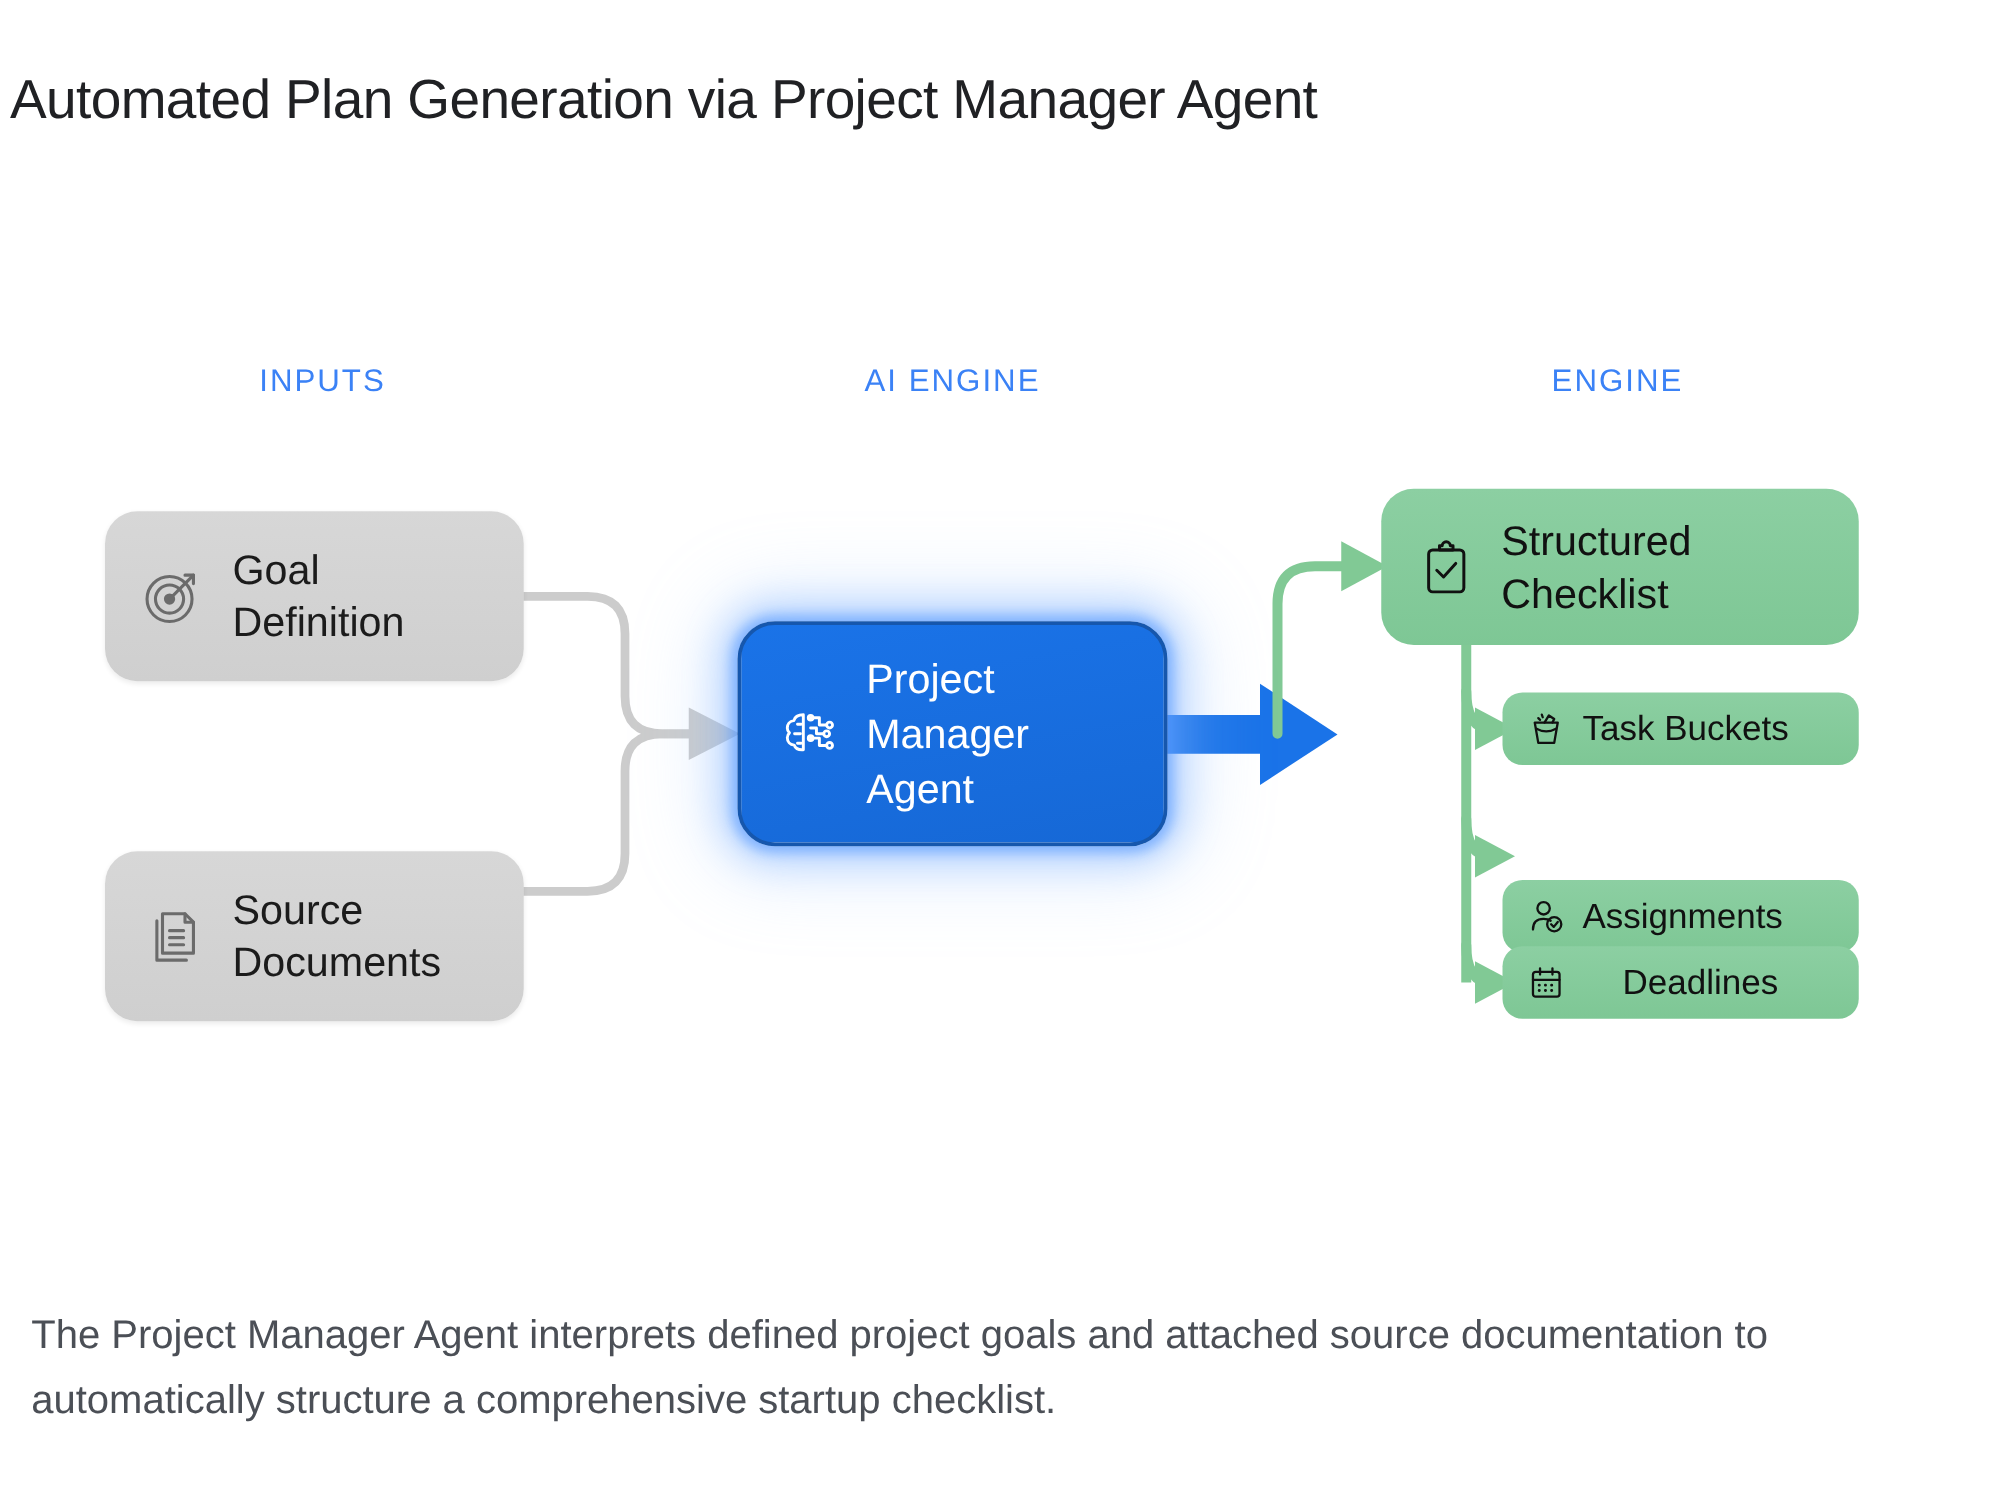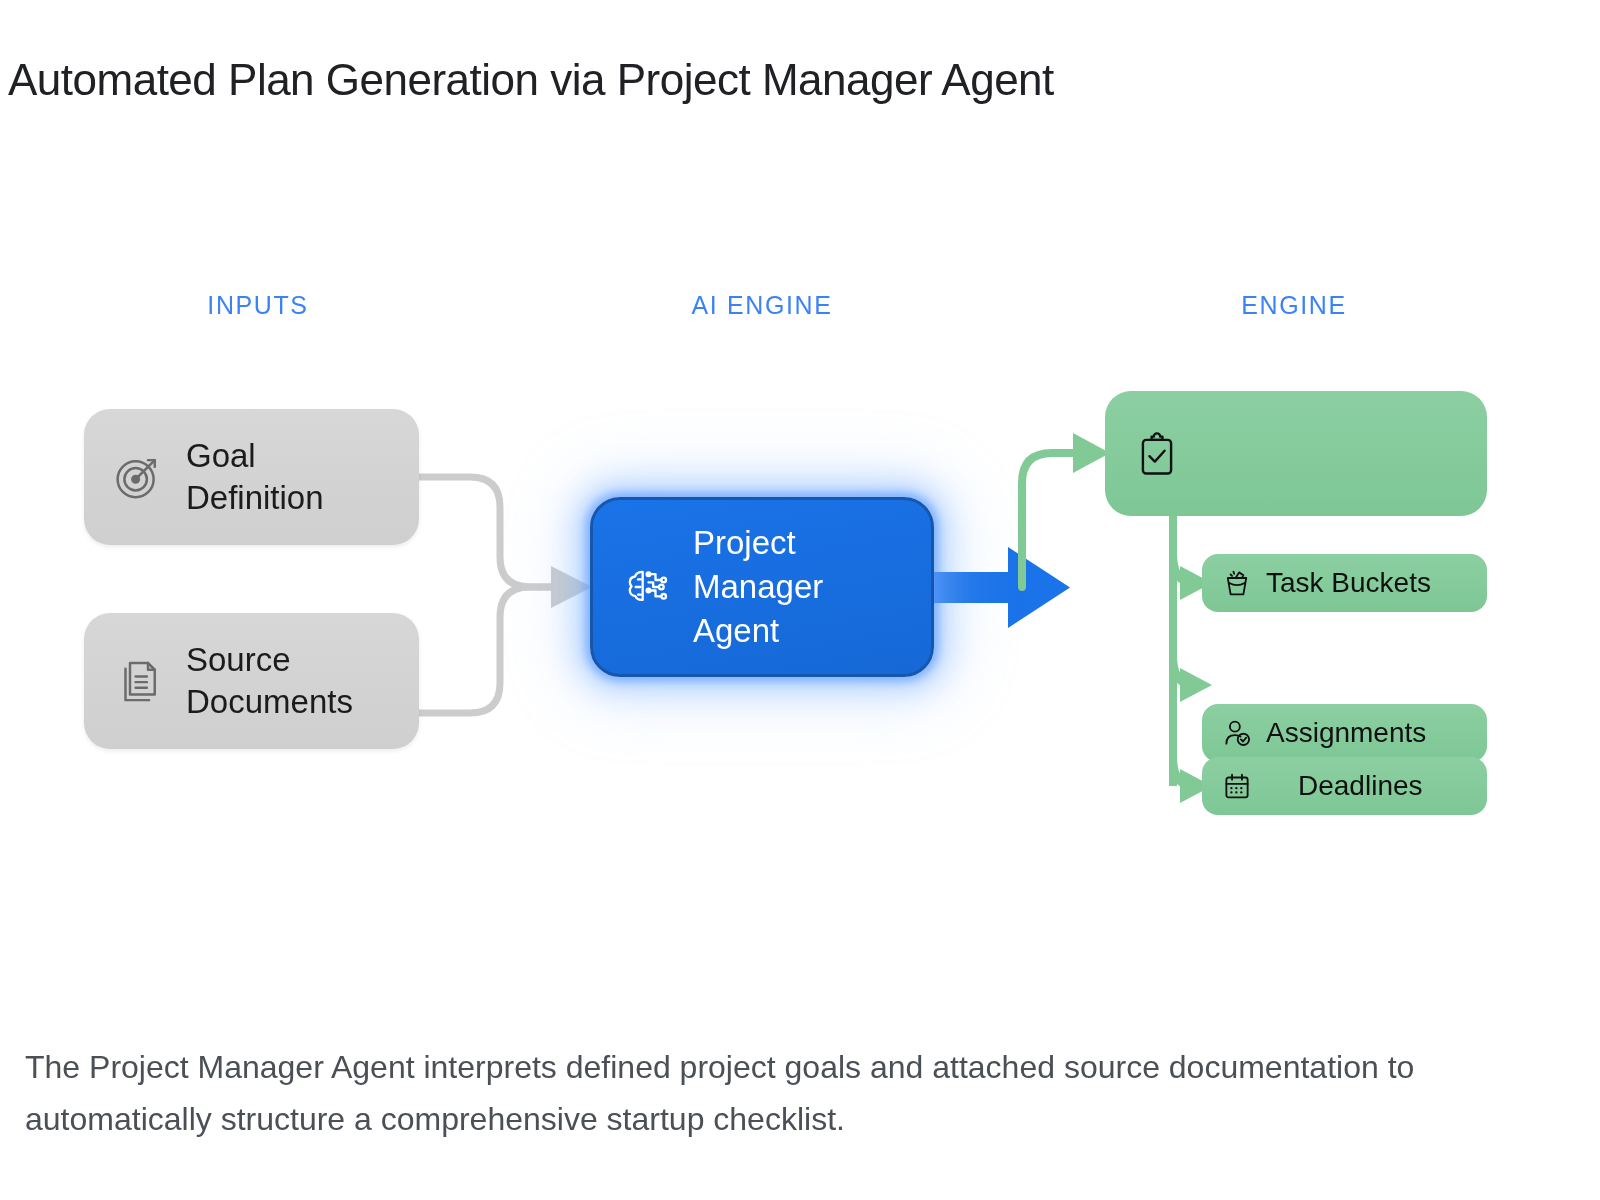--- a/index.html
+++ b/index.html
@@ -70,21 +70,21 @@
     gap: 20px;
     box-shadow: 0 2px 4px rgba(0,0,0,0.08);
   }
   .node-input .lbl {
     font-size: 33px;
     line-height: 1.27;
     color: #1b1b1b;
     font-weight: 400;
   }
   #node-goal   { left: 84px; top: 409px; }
-  #node-source { left: 84px; top: 613px; }
+  #node-source { left: 84px; top: 681px; }
 
   
   #node-agent {
     left: 590px;
     top: 497px;
     width: 344px;
     height: 180px;
     border-radius: 30px;
     background: linear-gradient(170deg, #1a73e8 0%, #1668d6 100%);
     border: 3px solid #1657ad;
@@ -244,20 +244,22 @@
 </div>
 
 <div class="node node-output" id="node-checklist">
   <span class="ico">
     <svg width="52" height="52" viewBox="0 0 48 48" fill="none" stroke="#111111" stroke-width="2.2" stroke-linecap="round" stroke-linejoin="round">
       <rect x="11" y="11" width="26" height="31" rx="3"></rect>
       <path d="M19 11 L19 8 L21 8 A3 3 0 0 1 27 8 L29 8 L29 11 Z"></path>
       <path d="M17 26 L22 31 L31 21"></path>
     </svg>
   </span>
+  <span class="lbl">Structured
+Checklist</span>
 </div>
 
 <div class="node node-output node-sub" id="node-buckets">
   <span class="ico">
     <svg width="34" height="34" viewBox="0 0 48 48" fill="none" stroke="#111111" stroke-width="2.6" stroke-linecap="round" stroke-linejoin="round">
       <path d="M11 17 L37 17 L33 40 L15 40 Z"></path>
       <path d="M13 24 Q24 30 35 24"></path>
       <path d="M22 17 L27 9 L33 13 L31 17"></path>
       <path d="M15 12 L17 14 M19 8 L20 11"></path>
     </svg>

